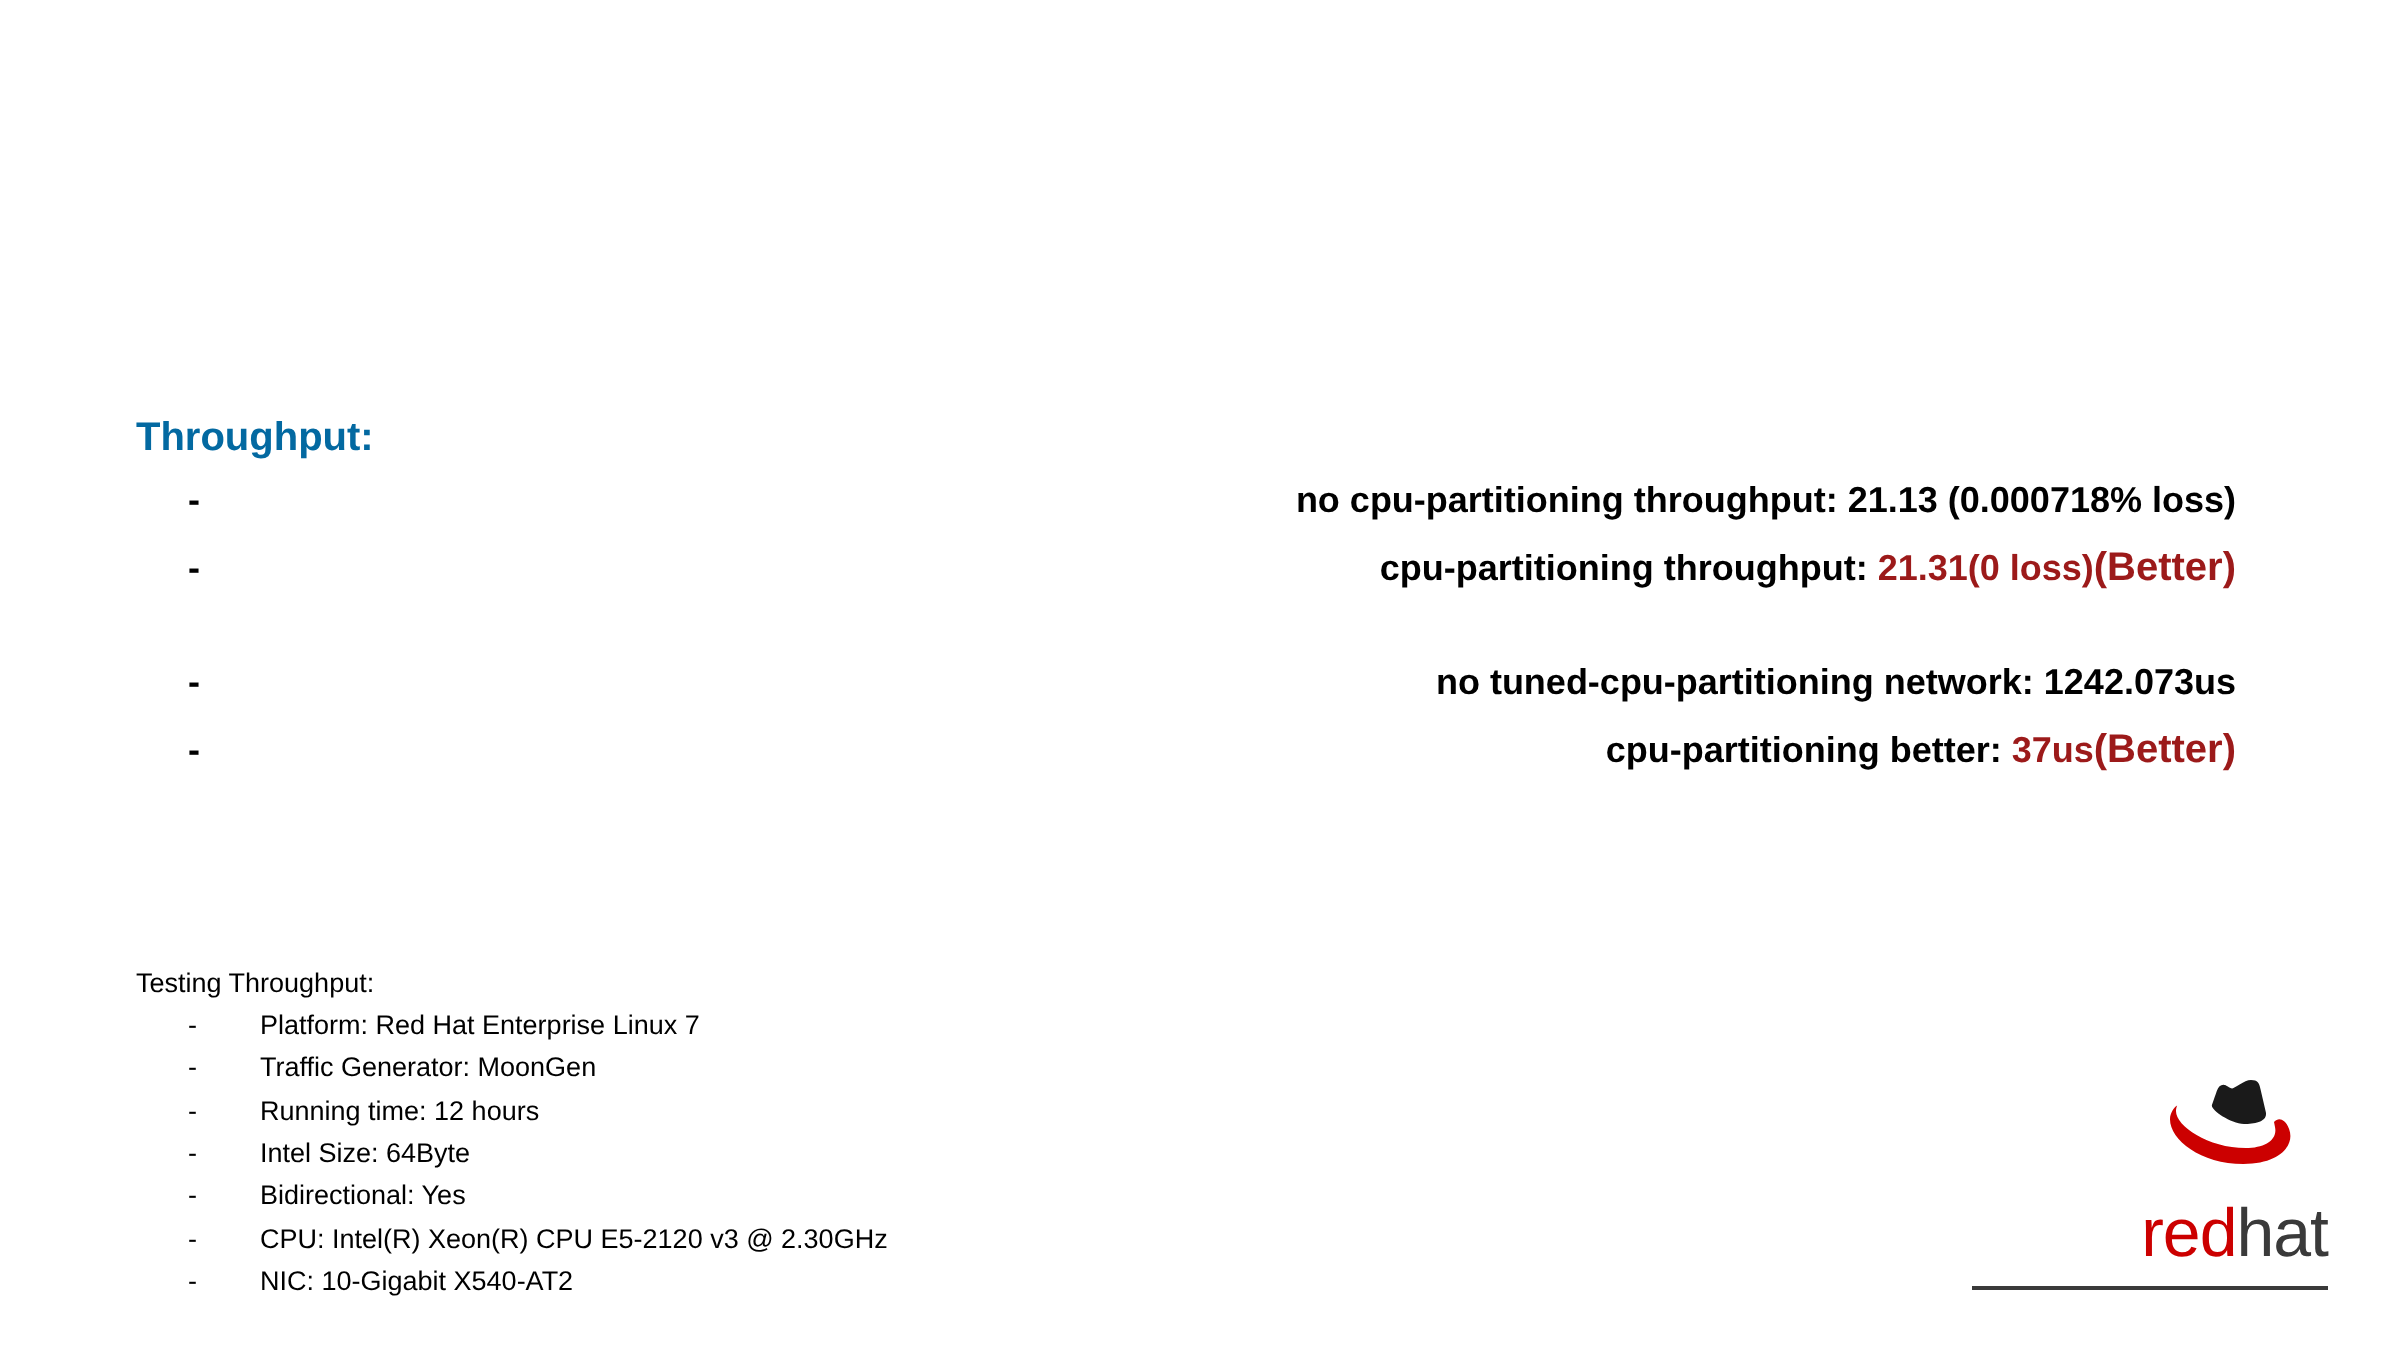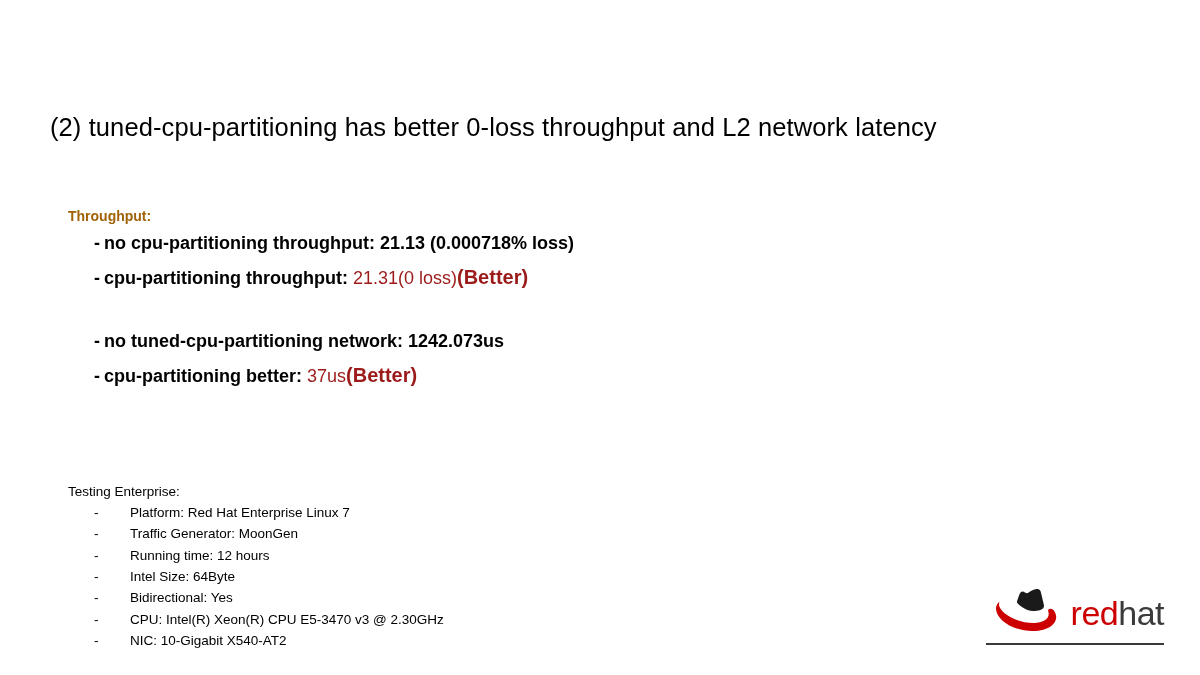--- a/index.html
+++ b/index.html
@@ -30,23 +30,23 @@
     letter-spacing: 0.1px;
     line-height: 1.25;
   }
 
   .section {
     position: absolute;
     left: 68px;
     width: 1050px;
   }
   .section-heading {
-    font-size: 14px;
-    font-weight: bold;
-    color: #a16207;
+    font-size: 20px;
+    font-weight: bold;
+    color: #0369a1;
     margin: 0 0 6px 0;
   }
   .bullet-row {
     display: flex;
     align-items: baseline;
     font-size: 18px;
     font-weight: bold;
     margin: 0 0 4px 0;
     line-height: 1.55;
   }
@@ -54,24 +54,25 @@
     width: 36px;
     flex: 0 0 36px;
     text-align: left;
     padding-left: 26px;
     box-sizing: border-box;
     font-weight: bold;
   }
   .bullet-text {
     flex: 1 1 auto;
     white-space: nowrap;
+    text-align: right;
   }
   .hl {
     color: #9c1a1a;
-    font-weight: normal;
+    font-weight: bold;
   }
   .better {
     color: #9c1a1a;
     font-weight: bold;
     font-size: 20px;
   }
 
   #throughput-section { top: 208px; }
   #latency-section { top: 328px; }
 
@@ -101,20 +102,21 @@
   }
   .env-text { flex: 1 1 auto; white-space: nowrap; }
 
   .logo {
     position: absolute;
     right: 36px;
     bottom: 38px;
     display: flex;
     align-items: center;
     gap: 10px;
+    flex-direction: column;
   }
   .logo-mark {
     width: 66px;
     height: 48px;
     position: relative;
   }
   .logo-text {
     font-size: 34px;
     letter-spacing: -0.5px;
     font-family: "Liberation Sans", sans-serif;
@@ -128,21 +130,20 @@
     width: 178px;
     height: 2px;
     background: #3a3a3a;
   }
 </style>
 </head>
 <body>
 
 <div class="slide">
 
-  <div class="slide-title">(2) tuned-cpu-partitioning has better 0-loss throughput and L2 network latency</div>
 
   <div class="section" id="throughput-section">
     <div class="section-heading">Throughput:</div>
 
     <div class="bullet-row">
       <span class="bullet-dash">-</span>
       <span class="bullet-text"><span>no cpu-partitioning throughput: 21.13 (0.000718% loss)</span></span>
     </div>
 
     <div class="bullet-row">
@@ -158,21 +159,21 @@
       <span class="bullet-text"><span>no tuned-cpu-partitioning network: 1242.073us</span></span>
     </div>
 
     <div class="bullet-row">
       <span class="bullet-dash">-</span>
       <span class="bullet-text"><span>cpu-partitioning better: </span><span class="hl">37us</span><span class="better">(Better)</span></span>
     </div>
   </div>
 
   <div class="env">
-    <div class="env-title">Testing Enterprise:</div>
+    <div class="env-title">Testing Throughput:</div>
 
     <div class="env-row">
       <span class="env-dash">-</span>
       <span class="env-text">Platform: Red Hat Enterprise Linux 7</span>
     </div>
     <div class="env-row">
       <span class="env-dash">-</span>
       <span class="env-text">Traffic Generator: MoonGen</span>
     </div>
     <div class="env-row">
@@ -182,21 +183,21 @@
     <div class="env-row">
       <span class="env-dash">-</span>
       <span class="env-text">Intel Size: 64Byte</span>
     </div>
     <div class="env-row">
       <span class="env-dash">-</span>
       <span class="env-text">Bidirectional: Yes</span>
     </div>
     <div class="env-row">
       <span class="env-dash">-</span>
-      <span class="env-text">CPU: Intel(R) Xeon(R) CPU E5-3470 v3 @ 2.30GHz</span>
+      <span class="env-text">CPU: Intel(R) Xeon(R) CPU E5-2120 v3 @ 2.30GHz</span>
     </div>
     <div class="env-row">
       <span class="env-dash">-</span>
       <span class="env-text">NIC: 10-Gigabit X540-AT2</span>
     </div>
   </div>
 
   <div class="logo">
     <span class="logo-mark">
       <svg width="66" height="48" viewBox="0 0 66 48" xmlns="http://www.w3.org/2000/svg">

